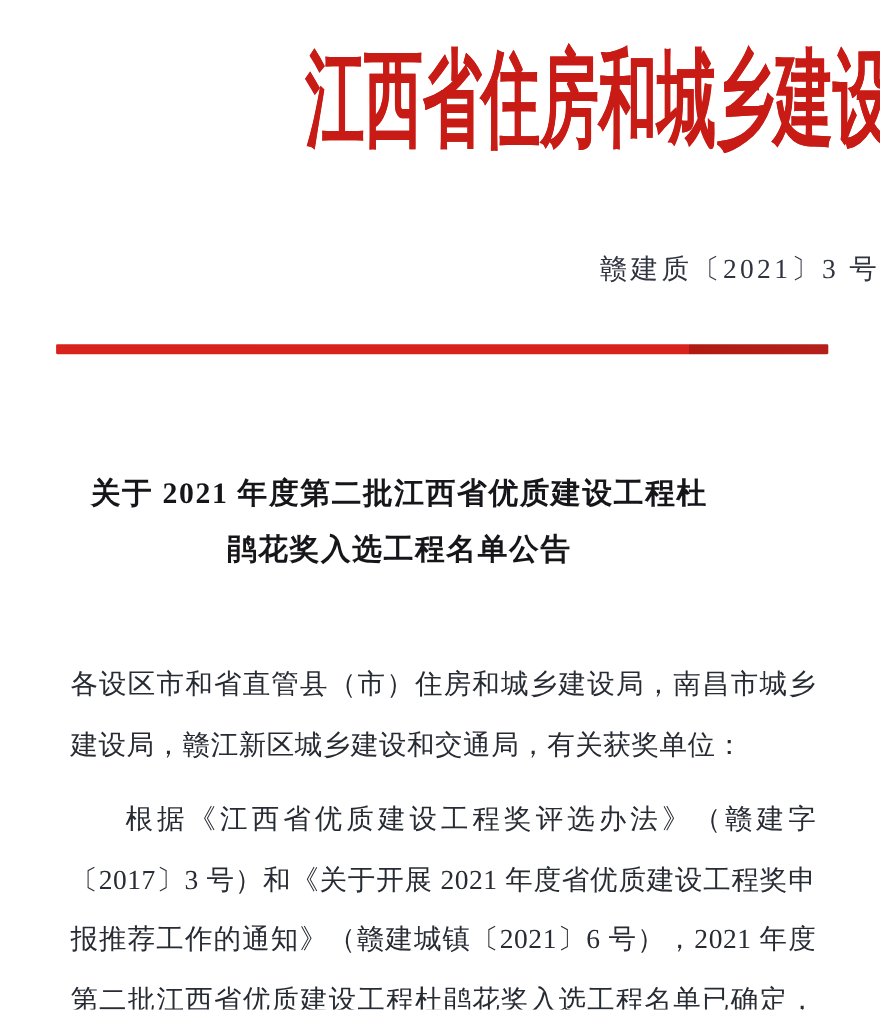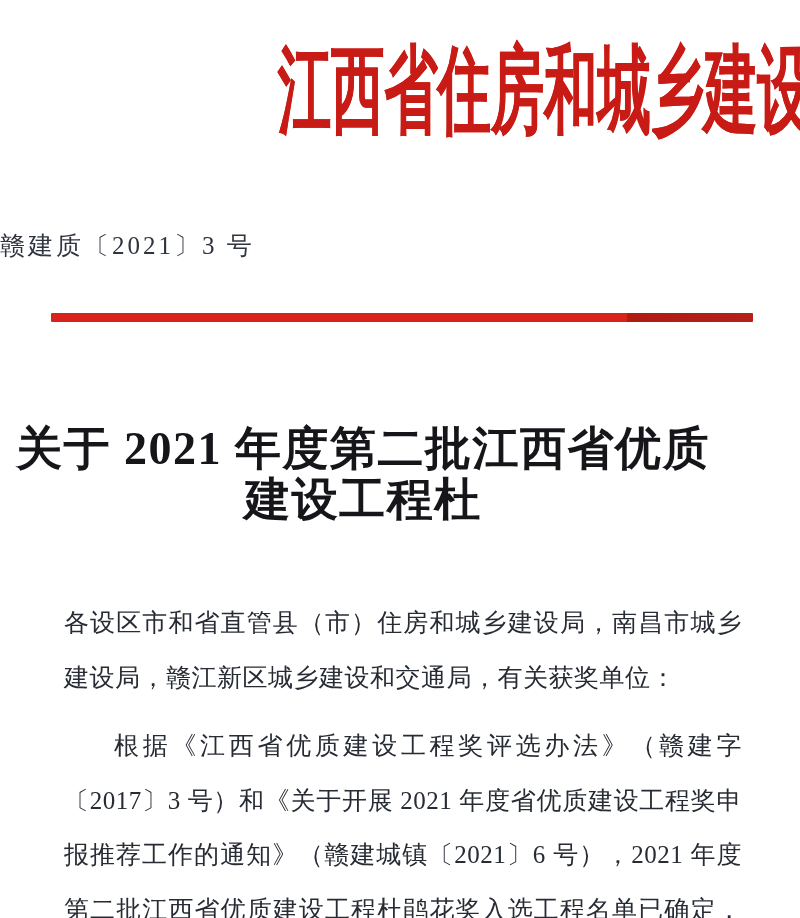--- a/index.html
+++ b/index.html
@@ -35,21 +35,21 @@
     transform: scaleX(0.555);
     transform-origin: 50% 50%;
     text-shadow: 0.5px 0 0 #c91b15;
   }
   
   .doc-number {
     position: absolute;
     top: 228px;
     left: 0;
     width: 800px;
-    text-align: left;
+    text-align: right;
     font-size: 25px;
     color: #2f3440;
     letter-spacing: 3px;
     line-height: 36px;
   }
   
   .red-divider {
     position: absolute;
     top: 313px;
     left: 51px;
@@ -58,21 +58,21 @@
     background: linear-gradient(to right, #d8231d 0%, #d8231d 82%, #b01a12 82%, #b5211a 100%);
     border-radius: 1px;
   }
   
   .notice-title {
     position: absolute;
     top: 423px;
     left: 0;
     width: 726px;
     text-align: center;
-    font-size: 46px;
+    font-size: 27px;
     font-weight: bold;
     color: #15151a;
     letter-spacing: 1.5px;
     line-height: 51px;
   }
   .notice-title .t-line {
     display: block;
   }
   
   .body-text {
@@ -102,20 +102,21 @@
   <div class="agency-header">
     <span class="stretch">江西省住房和城乡建设厅文件</span>
   </div>
 
   <div class="doc-number">赣建质〔2021〕3 号</div>
 
   <div class="red-divider"></div>
 
   <div class="notice-title">
     <span class="t-line">关于 2021 年度第二批江西省优质建设工程杜</span>
+    <span class="t-line">鹃花奖入选工程名单公告</span>
   </div>
 
   <div class="body-text">
     <p>各设区市和省直管县（市）住房和城乡建设局，南昌市城乡建设局，赣江新区城乡建设和交通局，有关获奖单位：</p>
     <p class="indent">根据《江西省优质建设工程奖评选办法》（赣建字〔2017〕3 号）和《关于开展 2021 年度省优质建设工程奖申报推荐工作的通知》（赣建城镇〔2021〕6 号），2021 年度第二批江西省优质建设工程杜鹃花奖入选工程名单已确定，现予以公告。</p>
   </div>
 
 </div>
 
 </body></html>

